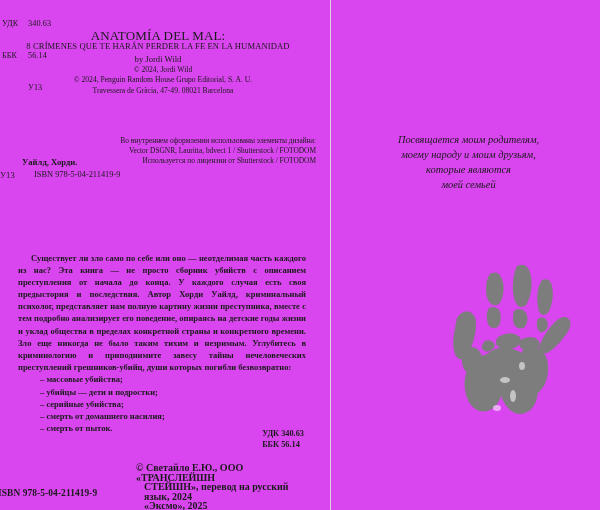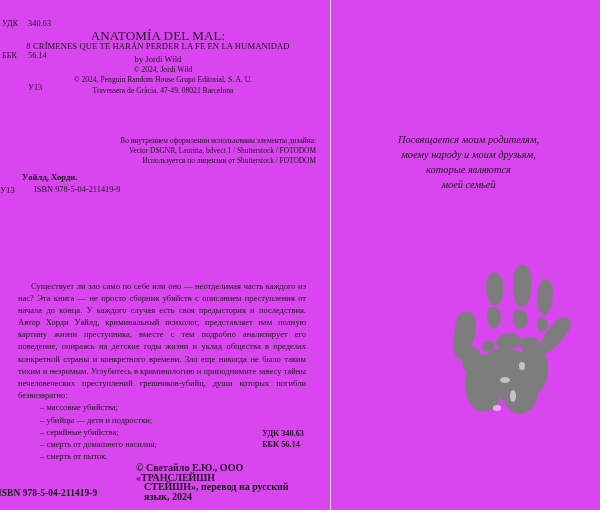--- a/index.html
+++ b/index.html
@@ -91,21 +91,21 @@
     text-align: right;
     font-size: 7.4px;
     line-height: 10.2px;
     margin-top: 26px;
   }
 
   .cip-block {
     position: absolute;
     left: 0;
     right: 8px;
-    top: 171px;
+    top: 156px;
   }
   .cip-author {
     font-size: 8.6px;
     font-weight: bold;
     margin-left: 22px;
     line-height: 12px;
   }
   .cip-body-row {
     position: relative;
     margin-top: 1px;
@@ -129,24 +129,25 @@
     margin-top: 1px;
     text-indent: 12px;
     font-size: 8.4px;
     line-height: 12px;
   }
 
   .annot-block {
     position: absolute;
     left: 18px;
     right: 10px;
-    top: 280px;
+    top: 252px;
     font-size: 8.5px;
     line-height: 12.1px;
     text-align: justify;
+    font-weight: bold;
   }
   .annot-block p {
     margin: 0;
     text-indent: 13px;
   }
   .bullets {
     margin: 0;
     padding: 0;
     list-style: none;
     margin-left: 22px;
@@ -272,20 +273,21 @@
     </div>
 
     <div class="udk-bottom">
       <div>УДК 340.63</div>
       <div>ББК 56.14</div>
     </div>
 
     <div class="rights-block">
       <span class="rights-line">© Светайло Е.Ю., ООО «ТРАНСЛЕЙШН</span>
       <span class="rights-cont">СТЕЙШН», перевод на русский язык, 2024</span>
+      <span class="rights-cont">«Эксмо», 2025</span>
     </div>
 
     <div class="isbn-bottom">ISBN 978-5-04-211419-9</div>
   </div>
 
   <div class="page-right">
 
     <div class="dedication">
       <span>Посвящается моим родителям,</span>
       <span>моему народу и моим друзьям,</span>

